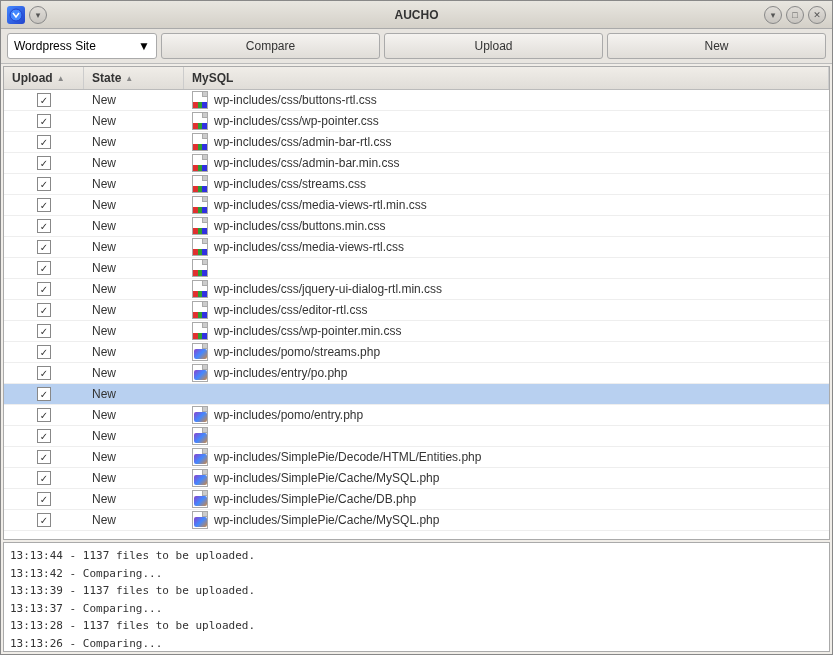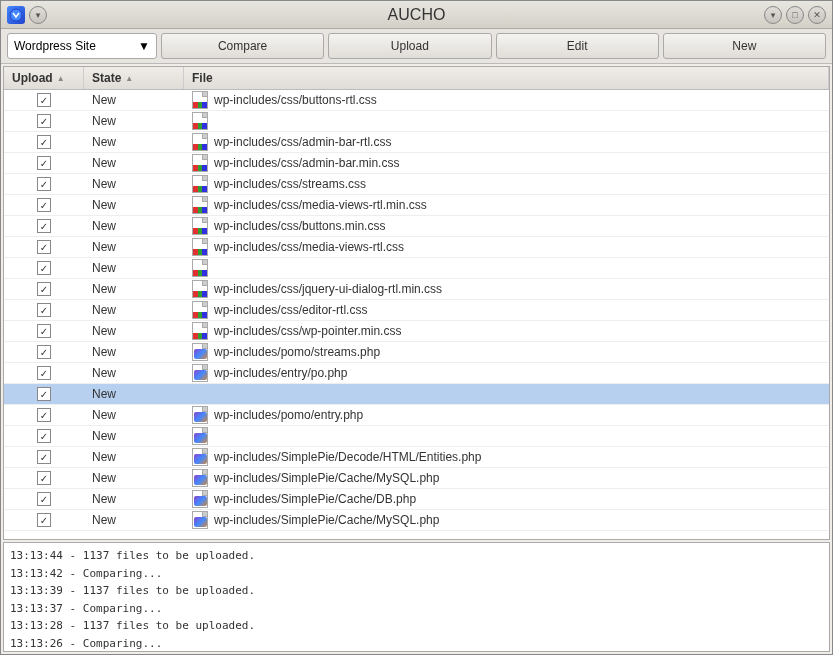--- a/index.html
+++ b/index.html
@@ -45,22 +45,22 @@
       border-radius: 3px;
       display: flex;
       align-items: center;
       justify-content: center;
       color: white;
       font-size: 10px;
       font-weight: bold;
     }
 
     .title-bar-title {
-      font-size: 16px;
-      font-weight: normal;
+      font-size: 12px;
+      font-weight: bold;
       color: #333;
       position: absolute;
       left: 50%;
       transform: translateX(-50%);
     }
 
     .title-bar-controls {
       display: flex;
       align-items: center;
       gap: 4px;
@@ -260,38 +260,37 @@
     </div>
   </div>
 
   <div class="toolbar">
     <div class="site-dropdown">
       <span>Wordpress Site</span>
       <span>▼</span>
     </div>
     <button class="toolbar-btn">Compare</button>
     <button class="toolbar-btn">Upload</button>
-    <button class="toolbar-btn">Edit</button>
     <button class="toolbar-btn">New</button>
   </div>
 
   <div class="main-content">
 
     <div class="file-table-container">
       <div class="table-header">
         <div class="th th-upload">
           <span>Upload</span>
           <span class="th-sort-icon">▲</span>
         </div>
         <div class="th th-state">
           <span>State</span>
           <span class="th-sort-icon">▲</span>
         </div>
         <div class="th th-file">
-          <span>File</span>
+          <span>MySQL</span>
         </div>
       </div>
       <div class="table-body" id="table-body">
 
       <div class="table-row">
             <div class="td td-upload">
               <div class="checkbox">✓</div>
             </div>
             <div class="td td-state">New</div>
             <div class="td td-file">
@@ -317,20 +316,21 @@
               <div style="position: relative; width: 18px; height: 18px; flex-shrink: 0;">
       <div style="width:16px;height:18px;background:white;border:1px solid #aaa;position:relative;overflow:hidden;">
         <div style="position:absolute;top:0;right:0;width:5px;height:5px;background:#ccc;border-left:1px solid #aaa;border-bottom:1px solid #aaa;"></div>
         <div style="position:absolute;bottom:0;left:0;right:0;height:6px;display:flex;">
           <span style="flex:1;background:#e03030;"></span>
           <span style="flex:1;background:#30a030;"></span>
           <span style="flex:1;background:#3030e0;"></span>
         </div>
       </div>
               </div>
+              <span>wp-includes/css/wp-pointer.css</span>
             </div>
           </div>
           <div class="table-row">
             <div class="td td-upload">
               <div class="checkbox">✓</div>
             </div>
             <div class="td td-state">New</div>
             <div class="td td-file">
               <div style="position: relative; width: 18px; height: 18px; flex-shrink: 0;">
       <div style="width:16px;height:18px;background:white;border:1px solid #aaa;position:relative;overflow:hidden;">

